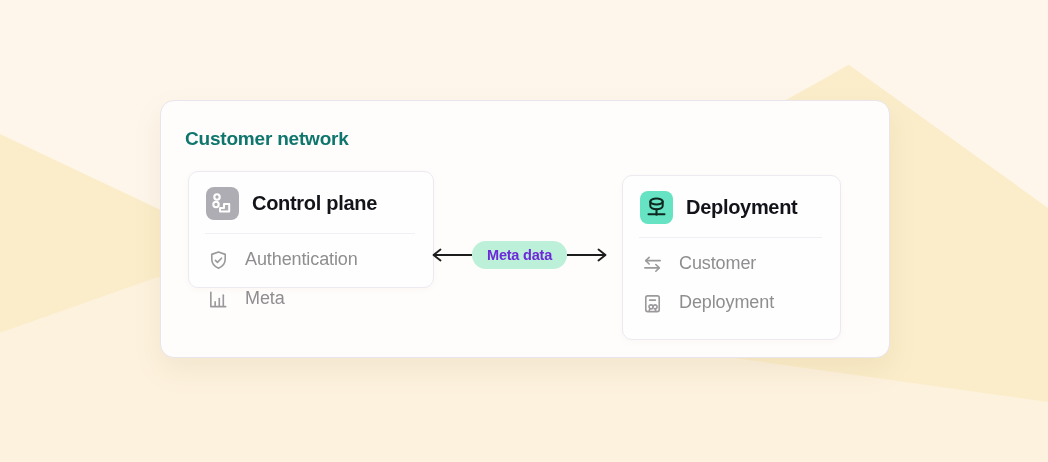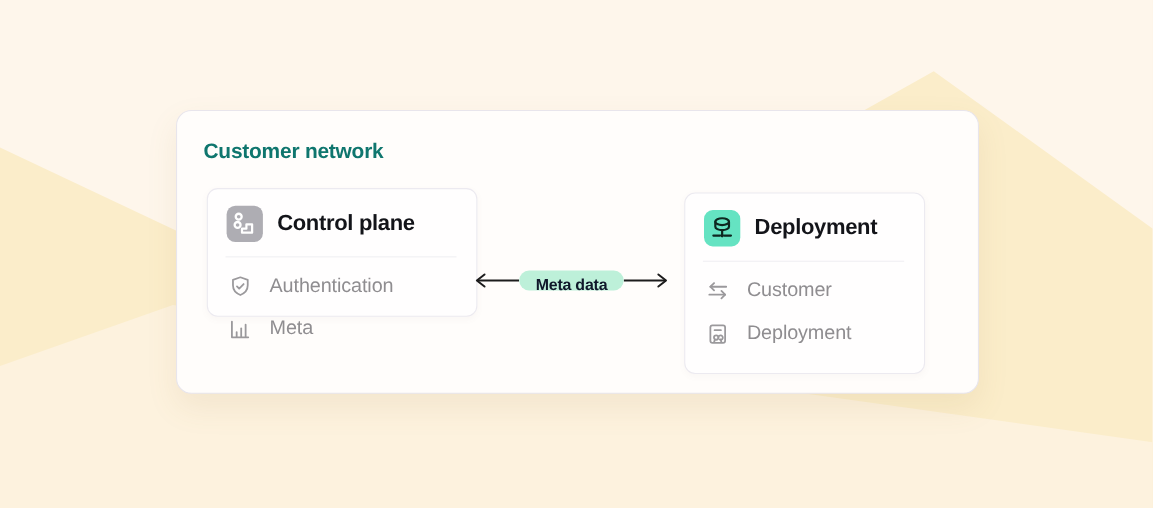--- a/index.html
+++ b/index.html
@@ -92,26 +92,26 @@
   
   .connector {
     position: absolute;
     left: 269px; top: 140px;
     width: 188px; height: 28px;
     display: flex; align-items: center;
   }
   .connector svg { flex: none; display: block; }
   .meta-badge {
     flex: none;
-    height: 18px;
+    height: 28px;
     line-height: 28px;
     padding: 0 15px;
     border-radius: 999px;
     background: #bdf0d9;
-    color: #0f172a;
+    color: #6d28d9;
     font-size: 14.5px;
     font-weight: 700;
     letter-spacing: -0.2px;
     white-space: nowrap;
   }
 </style>
 </head>
 <body>
 
 <div class="bg-shape s1"></div>

